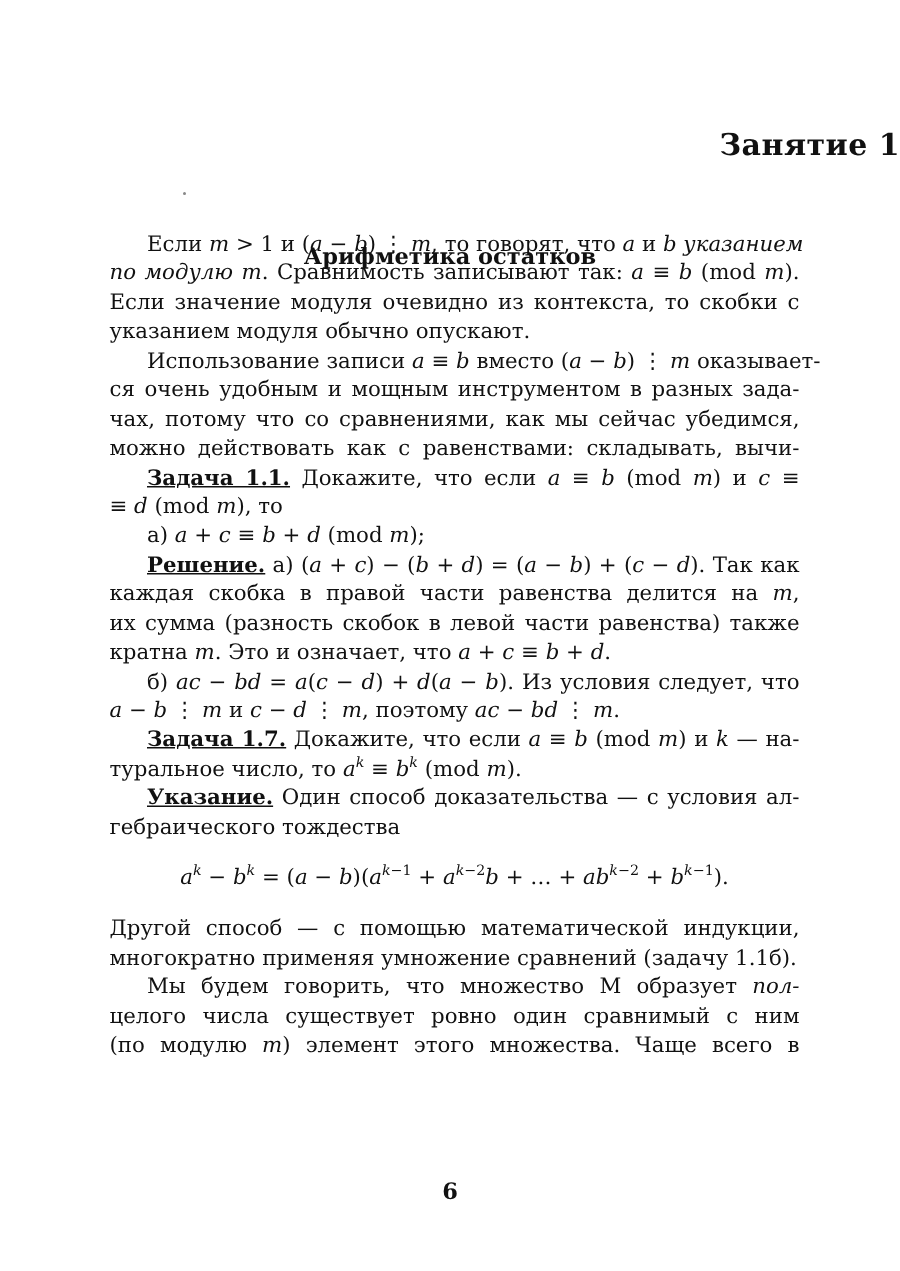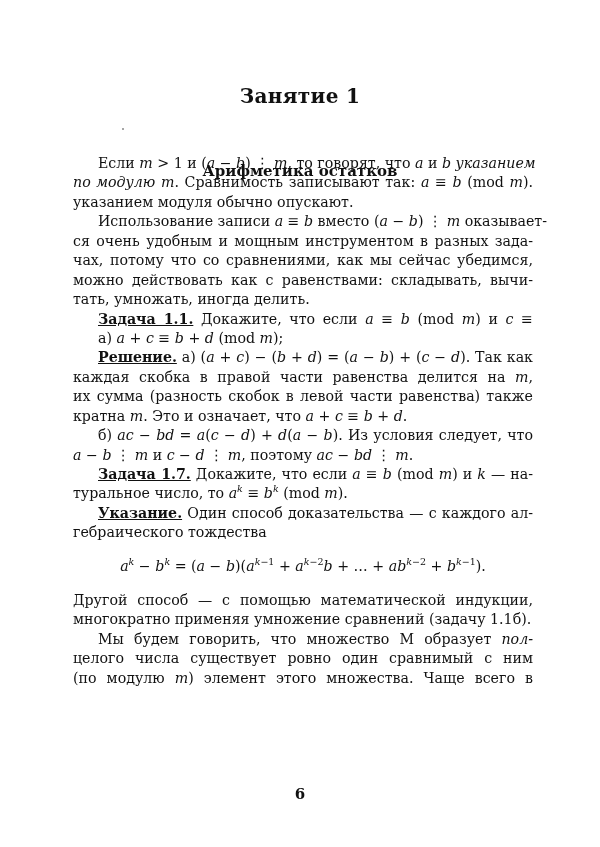--- a/index.html
+++ b/index.html
@@ -1,18 +1,18 @@
 <!DOCTYPE html>
 <html><head>
 <meta charset="utf-8">
 <style>
   html, body { margin: 0; padding: 0; background: #ffffff; }
   body { width: 600px; height: 847px; position: relative; overflow: hidden; color: #111; }
   .page { position: absolute; left: 0; top: 0; width: 600px; height: 847px; background: #fff; }
-  .title { position: absolute; left: 0; width: 600px; top: 84px; text-align: center;
+  .title { position: absolute; left: 0; width: 600px; top: 84px; text-align: right;
     font-family: "DejaVu Serif", serif; font-weight: bold; font-size: 20px; letter-spacing: 0.3px; }
   .subtitle { position: absolute; left: 0; width: 600px; top: 119px; text-align: center;
     font-family: "DejaVu Serif", serif; font-weight: bold; font-size: 15px; margin-top: 43px; }
   .dot { position: absolute; left: 122px; top: 128px; width: 2px; height: 2px; background: #888; border-radius: 1px; }
   .body { position: absolute; left: 73px; top: 154px; width: 460px;
     font-family: "DejaVu Serif", serif; font-size: 14.2px; line-height: 19.45px; }
   .ln { display: block; white-space: nowrap; text-align: justify; text-align-last: justify; height: 19.45px; overflow: visible; }
   .ln.last { text-align-last: left; }
   .ln.ind { text-indent: 25px; }
   .ln.ind2 { padding-left: 25px; text-align-last: left; }
@@ -28,40 +28,41 @@
 
 <div class="page">
   <div class="title">Занятие 1</div>
   <div class="dot"></div>
   <div class="subtitle">Арифметика остатков</div>
 
   <div class="body">
 
     <span class="ln ind">Если <i>m</i> &gt; 1 и (<i>a</i> − <i>b</i>) ⋮ <i>m</i>, то говорят, что <i>a</i> и <i>b</i> <i>указанием</i></span>
     <span class="ln"><i>по модулю m</i>. Сравнимость записывают так: <i>a</i> ≡ <i>b</i> (mod <i>m</i>).</span>
+    <span class="ln">Если значение модуля очевидно из контекста, то скобки с</span>
     <span class="ln last">указанием модуля обычно опускают.</span>
 
     <span class="ln ind">Использование записи <i>a</i> ≡ <i>b</i> вместо (<i>a</i> − <i>b</i>) ⋮ <i>m</i> оказывает-</span>
     <span class="ln">ся очень удобным и мощным инструментом в разных зада-</span>
     <span class="ln">чах, потому что со сравнениями, как мы сейчас убедимся,</span>
     <span class="ln">можно действовать как с равенствами: складывать, вычи-</span>
-    <span class="ln last">тать, умножать, иногда делить.</span>
 
     <span class="ln ind"><b>Задача 1.1.</b> Докажите, что если <i>a</i> ≡ <i>b</i> (mod <i>m</i>) и <i>c</i> ≡</span>
+    <span class="ln last">≡ <i>d</i> (mod <i>m</i>), то</span>
     <span class="ln ind2">а) <i>a</i> + <i>c</i> ≡ <i>b</i> + <i>d</i> (mod <i>m</i>);</span>
     <span class="ln ind"><b>Решение.</b> а) (<i>a</i> + <i>c</i>) − (<i>b</i> + <i>d</i>) = (<i>a</i> − <i>b</i>) + (<i>c</i> − <i>d</i>). Так как</span>
     <span class="ln">каждая скобка в правой части равенства делится на <i>m</i>,</span>
     <span class="ln">их сумма (разность скобок в левой части равенства) также</span>
     <span class="ln last">кратна <i>m</i>. Это и означает, что <i>a</i> + <i>c</i> ≡ <i>b</i> + <i>d</i>.</span>
     <span class="ln ind">б) <i>ac</i> − <i>bd</i> = <i>a</i>(<i>c</i> − <i>d</i>) + <i>d</i>(<i>a</i> − <i>b</i>). Из условия следует, что</span>
     <span class="ln last"><i>a</i> − <i>b</i> ⋮ <i>m</i> и <i>c</i> − <i>d</i> ⋮ <i>m</i>, поэтому <i>ac</i> − <i>bd</i> ⋮ <i>m</i>.</span>
 
     <span class="ln ind"><b>Задача 1.7.</b> Докажите, что если <i>a</i> ≡ <i>b</i> (mod <i>m</i>) и <i>k</i> — на-</span>
     <span class="ln last">туральное число, то <i>a</i><sup><i>k</i></sup> ≡ <i>b</i><sup><i>k</i></sup> (mod <i>m</i>).</span>
-    <span class="ln ind"><b>Указание.</b> <span>Один способ доказательства — с каждого ал-</span></span>
+    <span class="ln ind"><b>Указание.</b> <span>Один способ доказательства — с условия ал-</span></span>
     <span class="ln last">гебраического тождества</span>
 
     <span class="formula"><i>a</i><sup><i>k</i></sup> − <i>b</i><sup><i>k</i></sup> = (<i>a</i> − <i>b</i>)(<i>a</i><sup><i>k</i>−1</sup> + <i>a</i><sup><i>k</i>−2</sup><i>b</i> + … + <i>ab</i><sup><i>k</i>−2</sup> + <i>b</i><sup><i>k</i>−1</sup>).</span>
 
     <span class="ln">Другой способ — с помощью математической индукции,</span>
     <span class="ln last">многократно применяя умножение сравнений (задачу 1.1б).</span>
 
     <span class="ln ind">Мы будем говорить, что множество M образует <i>пол-</i></span>
     <span class="ln">целого числа существует ровно один сравнимый с ним</span>
     <span class="ln">(по модулю <i>m</i>) элемент этого множества. Чаще всего в</span>

